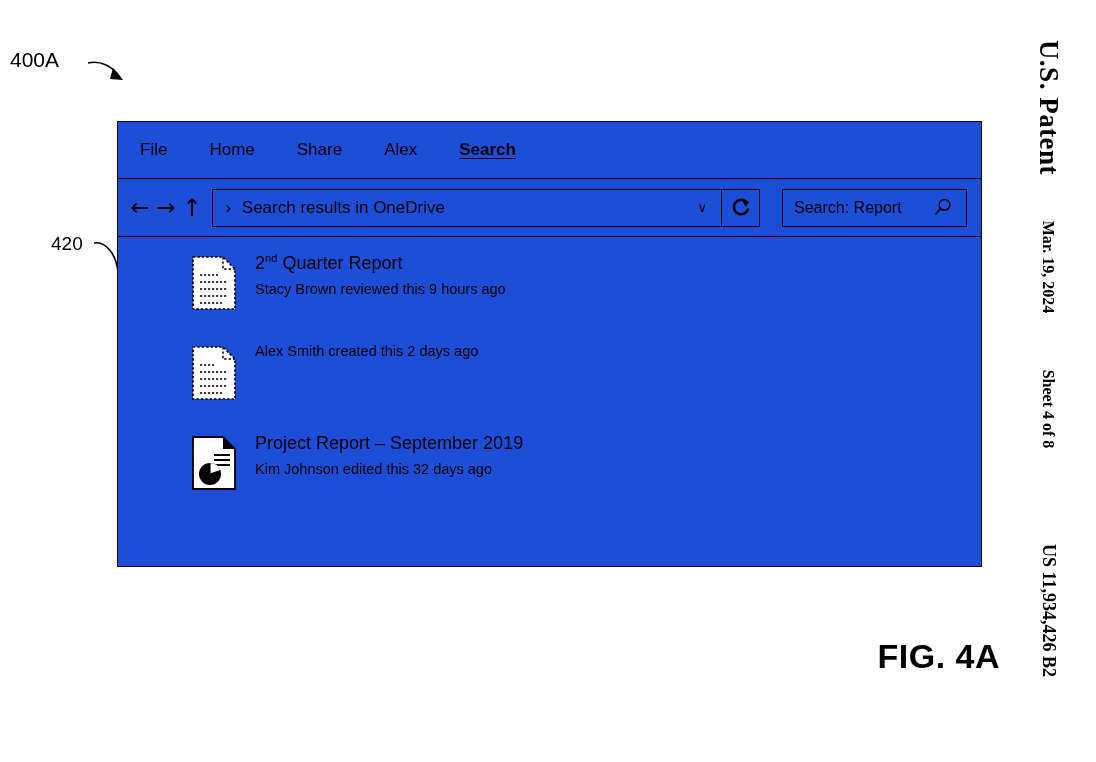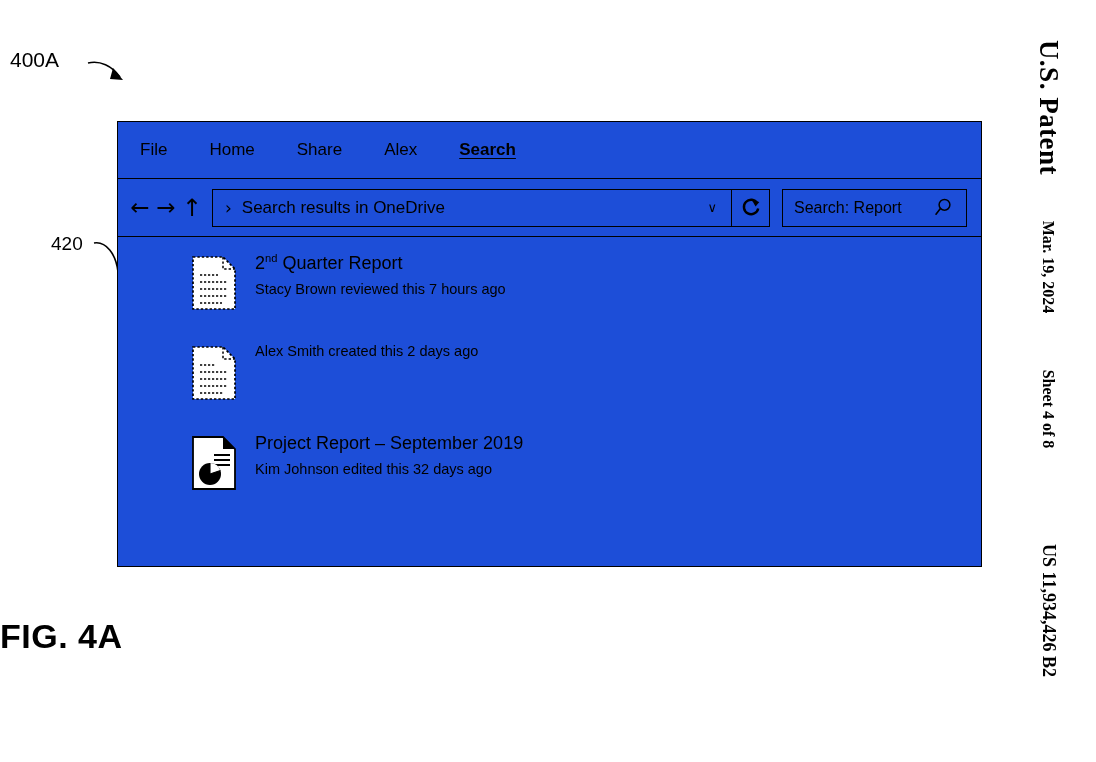--- a/index.html
+++ b/index.html
@@ -158,21 +158,21 @@
     display: flex;
     align-items: center;
     justify-content: center;
     box-sizing: border-box;
   }
 
   .search-field {
     flex: 0 0 auto;
     width: 185px;
     height: 38px;
-    margin-left: 12px;
+    margin-left: 22px;
     border: 1.6px solid #000;
     display: flex;
     align-items: center;
     box-sizing: border-box;
   }
   .search-text {
     flex: 1 1 auto;
     font-size: 16px;
     padding-left: 11px;
     color: #000;
@@ -221,23 +221,23 @@
     font-size: 14.5px;
     color: #000;
     line-height: 1.2;
     white-space: nowrap;
   }
 
   
   .fig-caption {
     position: absolute;
     left: 0;
-    top: 617px;
+    top: 637px;
     width: 1000px;
-    text-align: left;
+    text-align: right;
     font-family: "Liberation Sans", sans-serif;
     font-weight: bold;
     font-size: 34px;
     letter-spacing: 0.5px;
     color: #000;
   }
 </style>
 </head>
 <body>
 
@@ -310,21 +310,21 @@
           <line x1="10" y1="27" x2="38" y2="27" stroke="#000" stroke-width="1.4" stroke-dasharray="2.2 1.8"></line>
           <line x1="10" y1="34" x2="38" y2="34" stroke="#000" stroke-width="1.4" stroke-dasharray="2.2 1.8"></line>
           <line x1="10" y1="41" x2="38" y2="41" stroke="#000" stroke-width="1.4" stroke-dasharray="2.2 1.8"></line>
           <line x1="10" y1="48" x2="32" y2="48" stroke="#000" stroke-width="1.4" stroke-dasharray="2.2 1.8"></line>
         </svg>
       </div>
       <div class="result-body">
         <div class="result-title">
           <span>2</span><sup>nd</sup><span> Quarter Report</span>
         </div>
-        <div class="result-sub">Stacy Brown reviewed this 7 hours ago</div>
+        <div class="result-sub">Stacy Brown reviewed this 9 hours ago</div>
       </div>
     </div>
 
     <div class="result-row">
       <div class="result-icon">
         <svg width="48" height="56" viewBox="0 0 48 56">
           <path d="M 3 2 L 33 2 L 45 14 L 45 54 L 3 54 Z" fill="#fff" stroke="#000" stroke-width="1.7" stroke-dasharray="2.4 2.0"></path>
           <path d="M 33 2 L 33 14 L 45 14" fill="none" stroke="#000" stroke-width="1.5" stroke-dasharray="2.4 2.0"></path>
           <line x1="10" y1="20" x2="26" y2="20" stroke="#000" stroke-width="1.4" stroke-dasharray="2.2 1.8"></line>
           <line x1="10" y1="27" x2="38" y2="27" stroke="#000" stroke-width="1.4" stroke-dasharray="2.2 1.8"></line>

